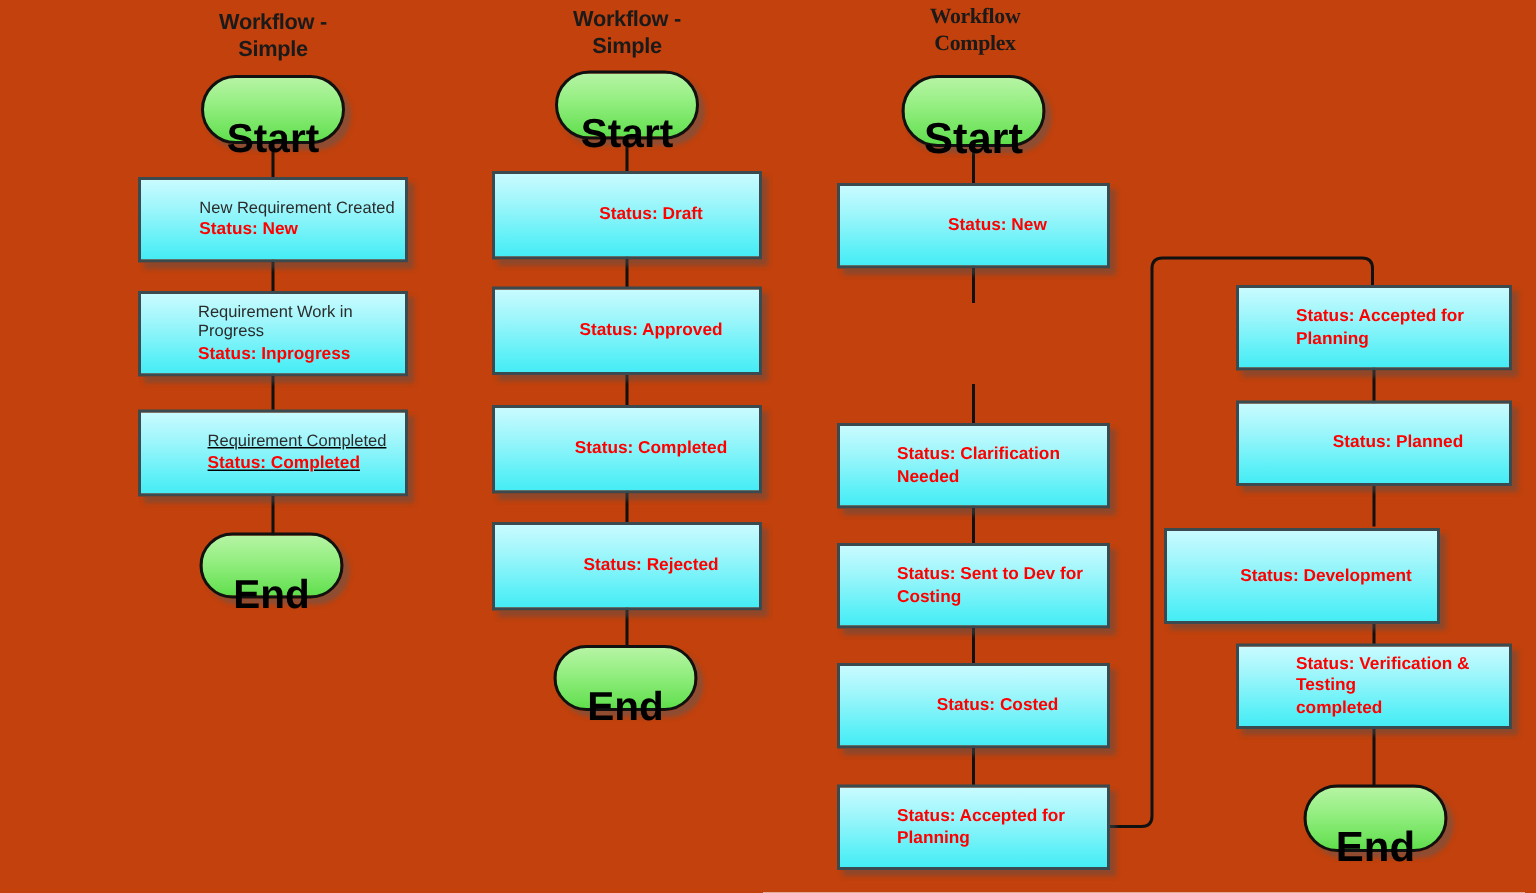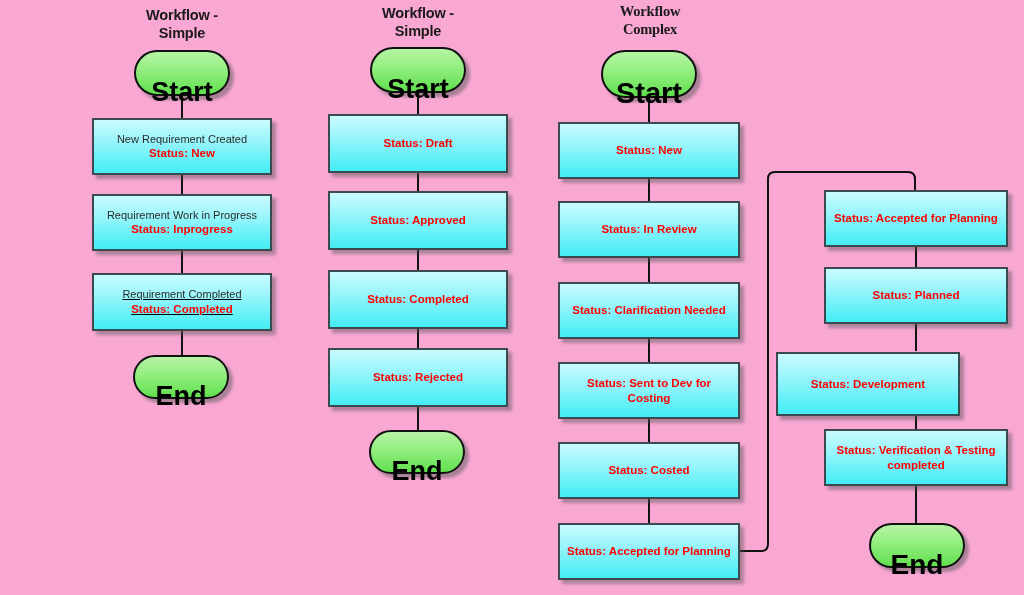--- a/index.html
+++ b/index.html
@@ -8,21 +8,21 @@
     padding: 0;
     background: #ffffff;
   }
   body {
     font-family: "Liberation Sans", sans-serif;
   }
   #canvas {
     position: relative;
     width: 1024px;
     height: 595px;
-    background: #f9a8d4;
+    background: #c2410c;
     overflow: hidden;
   }
 
   
   .col-title {
     position: absolute;
     text-align: center;
     font-family: "Liberation Sans", sans-serif;
     font-weight: bold;
     font-size: 14.5px;
@@ -35,22 +35,22 @@
   
   .node {
     position: absolute;
     box-sizing: border-box;
     border: 2px solid #3a4a4e;
     background: linear-gradient(to bottom, #c9fbff 0%, #9ef6fb 35%, #5ef0f7 80%, #45ecf5 100%);
     box-shadow: 4px 4px 3px rgba(80,80,80,0.45);
     display: flex;
     align-items: center;
     justify-content: center;
-    text-align: center;
     z-index: 4;
+    padding-left: 32px;
   }
   .node .node-text {
     font-family: "Liberation Sans", sans-serif;
     line-height: 1.22;
     padding: 0 6px;
   }
   
   .plain-line {
     display: block;
     color: #2b2b2b;
@@ -206,25 +206,20 @@
   <div class="vline" style="left:648px; top:96px; height:27px;"></div>
 
   <div class="node status-only" style="left:558px; top:122px; width:182px; height:57px;">
     <div class="node-text">
       <span class="status-line">Status: New</span>
     </div>
   </div>
 
   <div class="vline" style="left:648px; top:177px; height:25px;"></div>
 
-  <div class="node status-only" style="left:558px; top:201px; width:182px; height:57px;">
-    <div class="node-text">
-      <span class="status-line">Status: In Review</span>
-    </div>
-  </div>
 
   <div class="vline" style="left:648px; top:256px; height:27px;"></div>
 
   <div class="node status-only" style="left:558px; top:282px; width:182px; height:57px;">
     <div class="node-text">
       <span class="status-line">Status: Clarification Needed</span>
     </div>
   </div>
 
   <div class="vline" style="left:648px; top:337px; height:26px;"></div>

